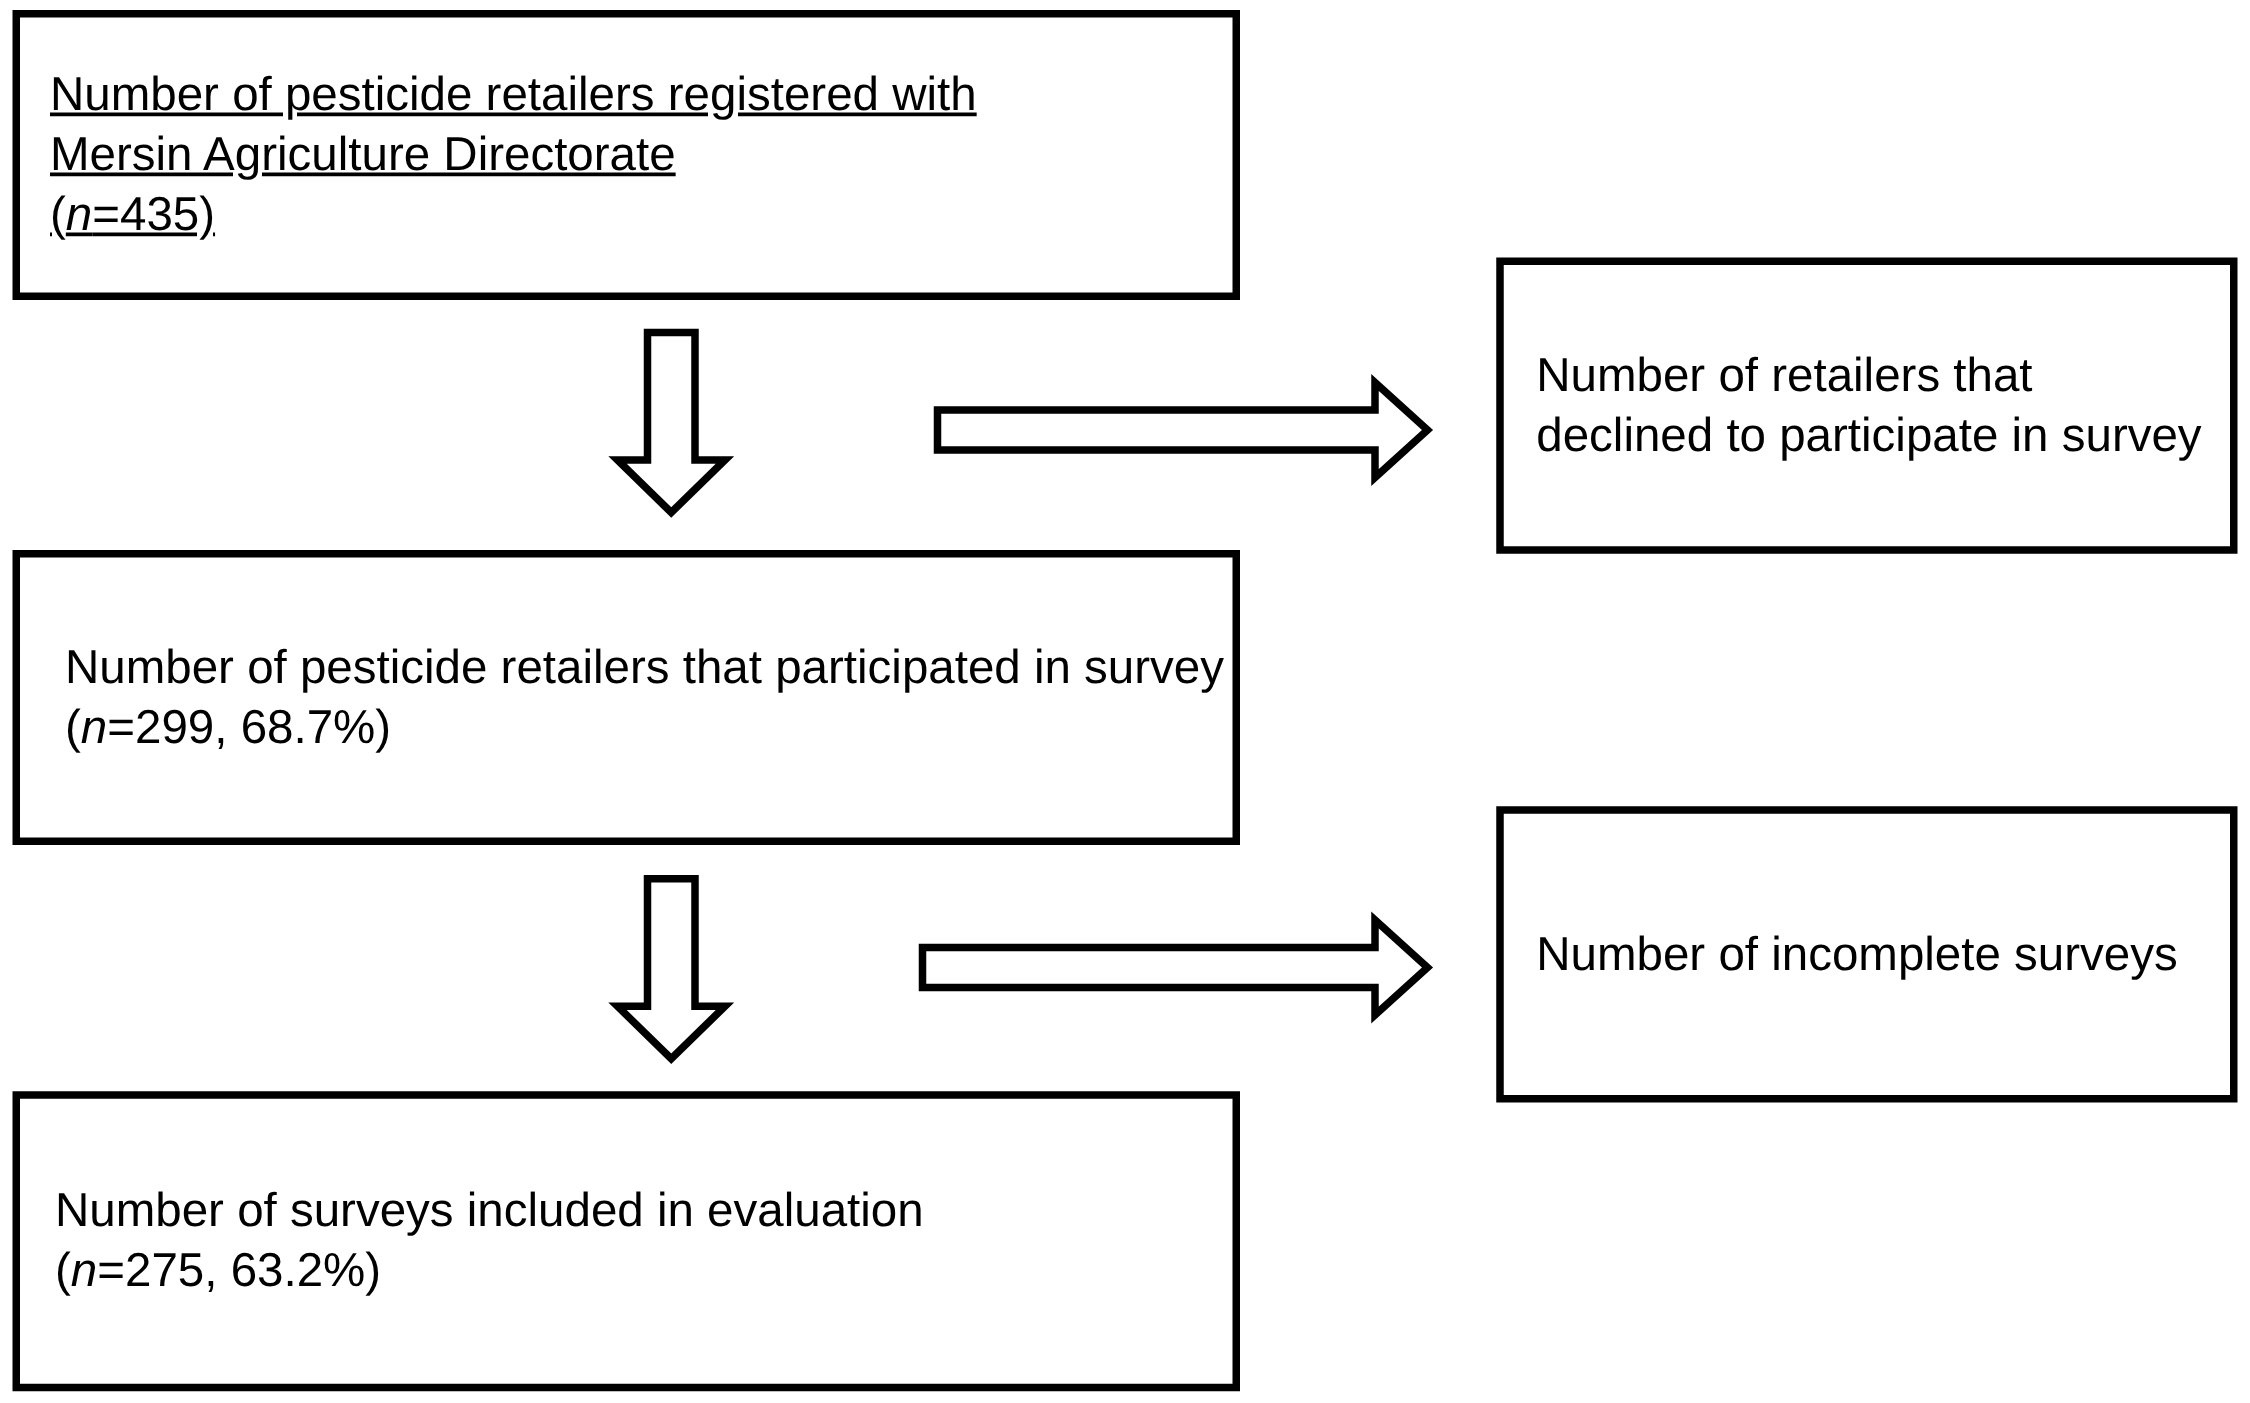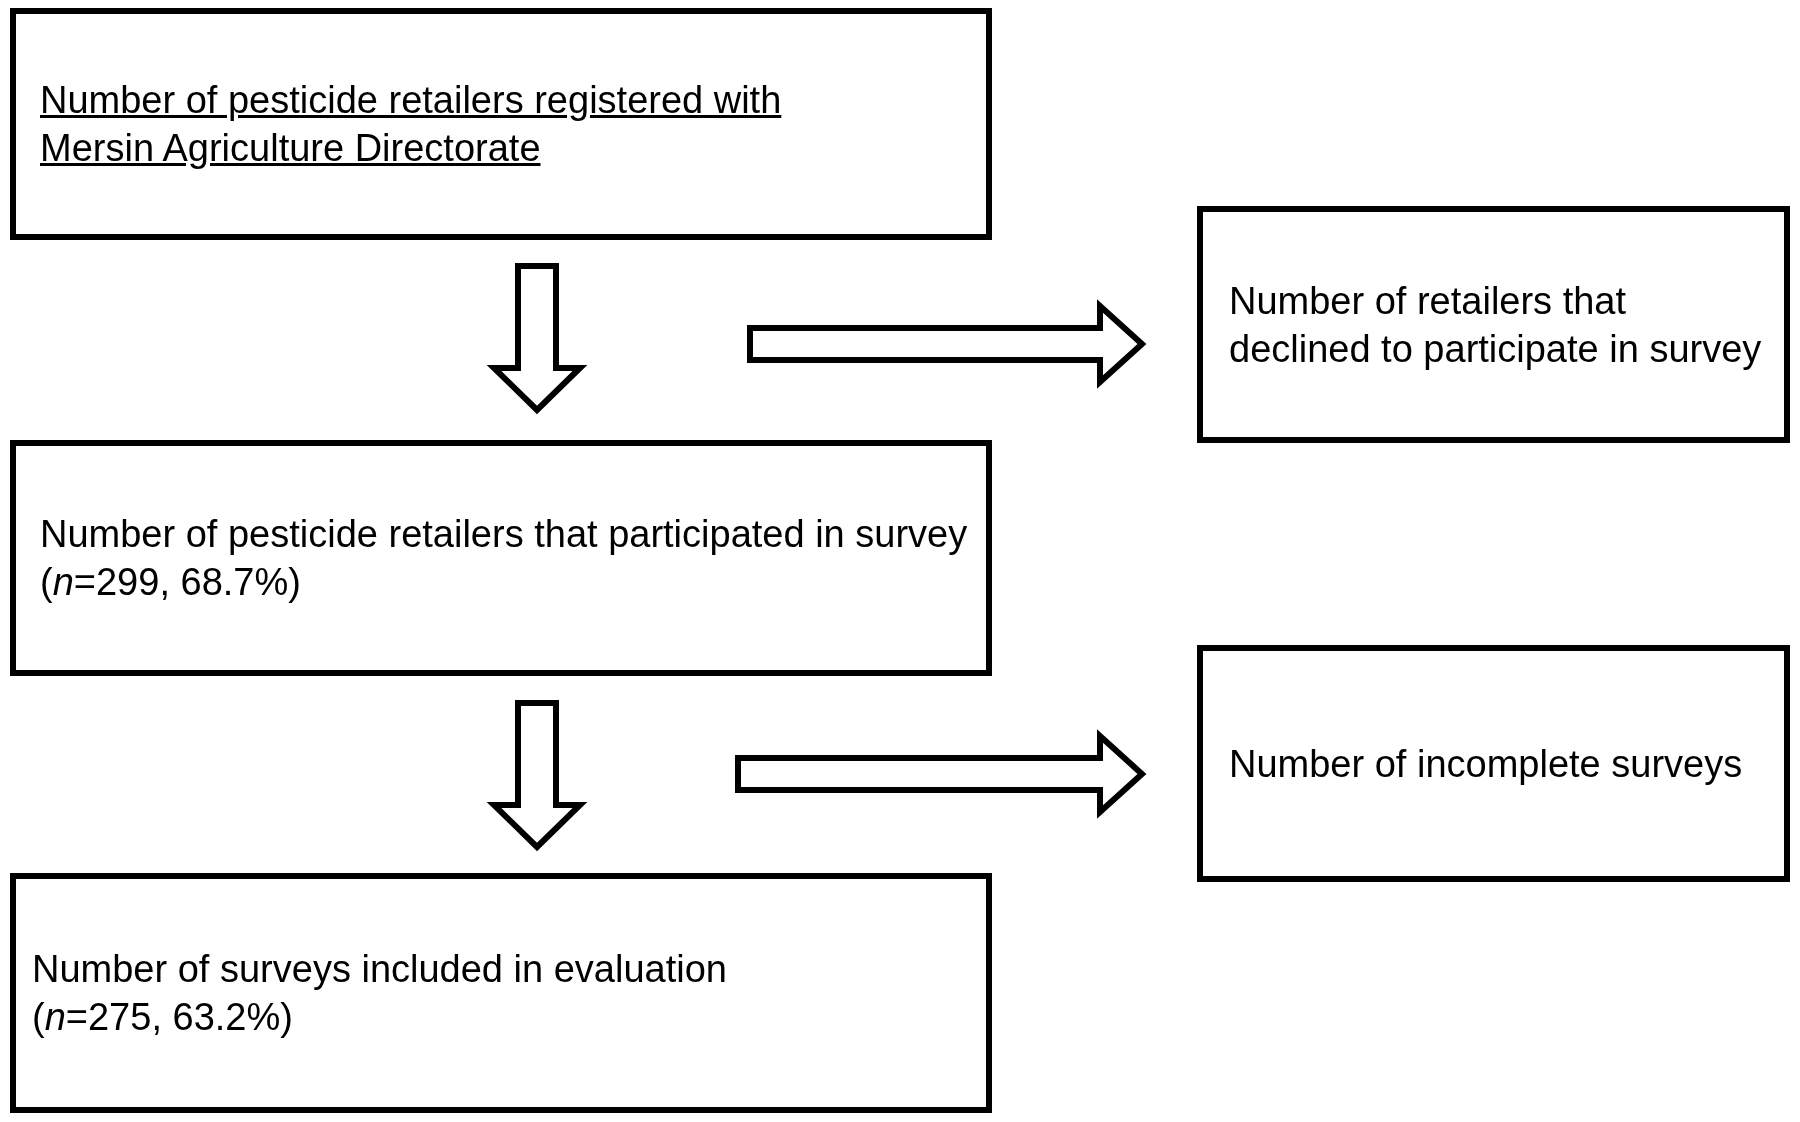--- a/index.html
+++ b/index.html
@@ -35,22 +35,22 @@
     line-height: 48px;
     letter-spacing: 0;
   }
   .flow-box .line {
     white-space: nowrap;
   }
   .flow-box .italic-n {
     font-style: italic;
   }
   .box-a { left: 10px;   top: 8px;   width: 982px; height: 232px; padding-left: 24px; padding-right: 8px; text-decoration: underline; }
-  .box-b { left: 10px;   top: 440px; width: 982px; height: 236px; padding-left: 24px; padding-right: 8px; }
-  .box-c { left: 10px;   top: 873px; width: 982px; height: 240px; padding-left: 16px; padding-right: 8px; }
+  .box-b { left: 10px;   top: 440px; width: 982px; height: 236px; padding-left: 36px; padding-right: 8px; }
+  .box-c { left: 10px;   top: 873px; width: 982px; height: 240px; padding-left: 28px; padding-right: 8px; }
   .box-d { left: 1197px; top: 206px; width: 593px; height: 237px; padding-left: 26px; padding-right: 22px; }
   .box-e { left: 1197px; top: 645px; width: 593px; height: 237px; padding-left: 26px; padding-right: 8px; }
   .arrow-shape {
     fill: #ffffff;
     stroke: #000000;
     stroke-width: 6;
     stroke-linejoin: miter;
   }
 </style>
 </head>
@@ -65,20 +65,21 @@
     <polygon class="arrow-shape" points="750,328 1100,328 1100,306 1142,344 1100,382 1100,360 750,360"></polygon>
 
     <polygon class="arrow-shape" points="518,703 556,703 556,805 580,805 537,847 494,805 518,805"></polygon>
 
     <polygon class="arrow-shape" points="738,758 1100,758 1100,736 1142,774 1100,812 1100,790 738,790"></polygon>
   </svg>
 
   <div class="flow-box box-a">
     <div class="line">Number of pesticide retailers registered with</div>
     <div class="line">Mersin Agriculture Directorate</div>
+    <div class="line"><span>(</span><span class="italic-n">n</span><span>=435)</span></div>
   </div>
 
   <div class="flow-box box-d">
     <div class="line">Number of retailers that</div>
     <div class="line">declined to participate in survey</div>
   </div>
 
   <div class="flow-box box-b">
     <div class="line">Number of pesticide retailers that participated in survey</div>
     <div class="line"><span>(</span><span class="italic-n">n</span><span>=299, 68.7%)</span></div>

